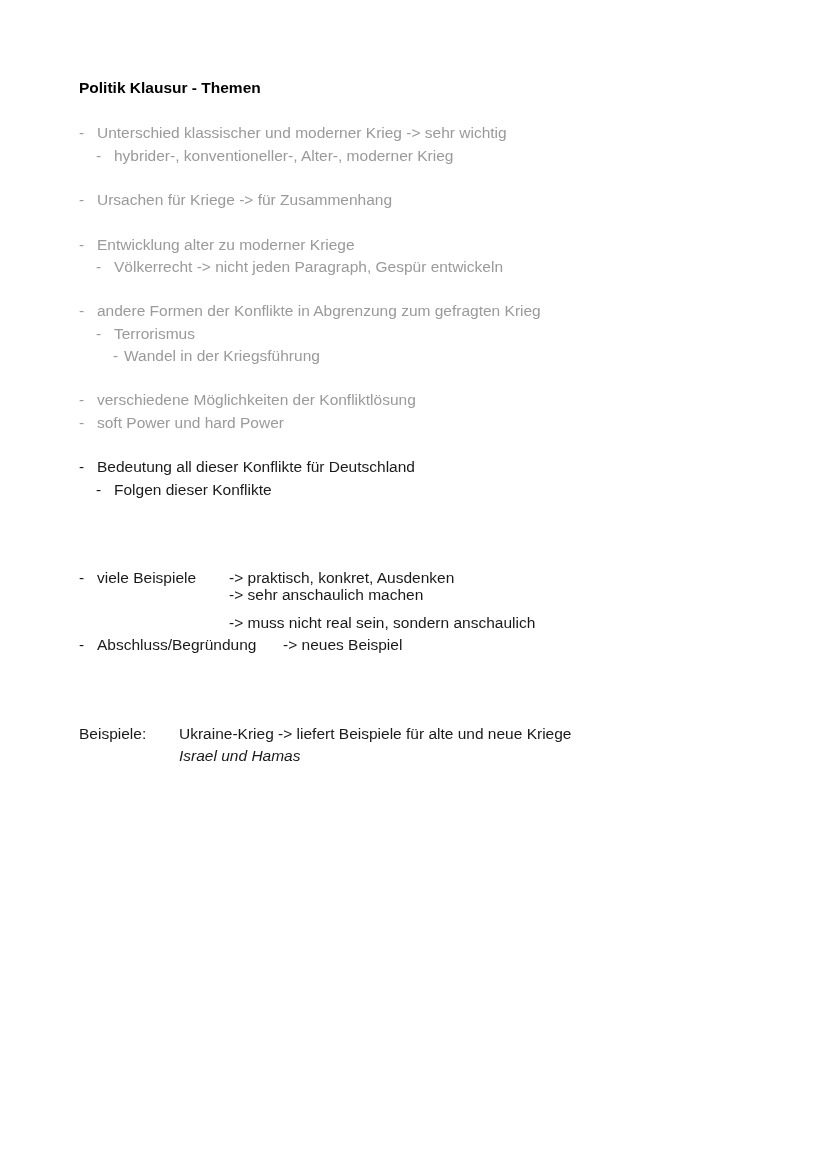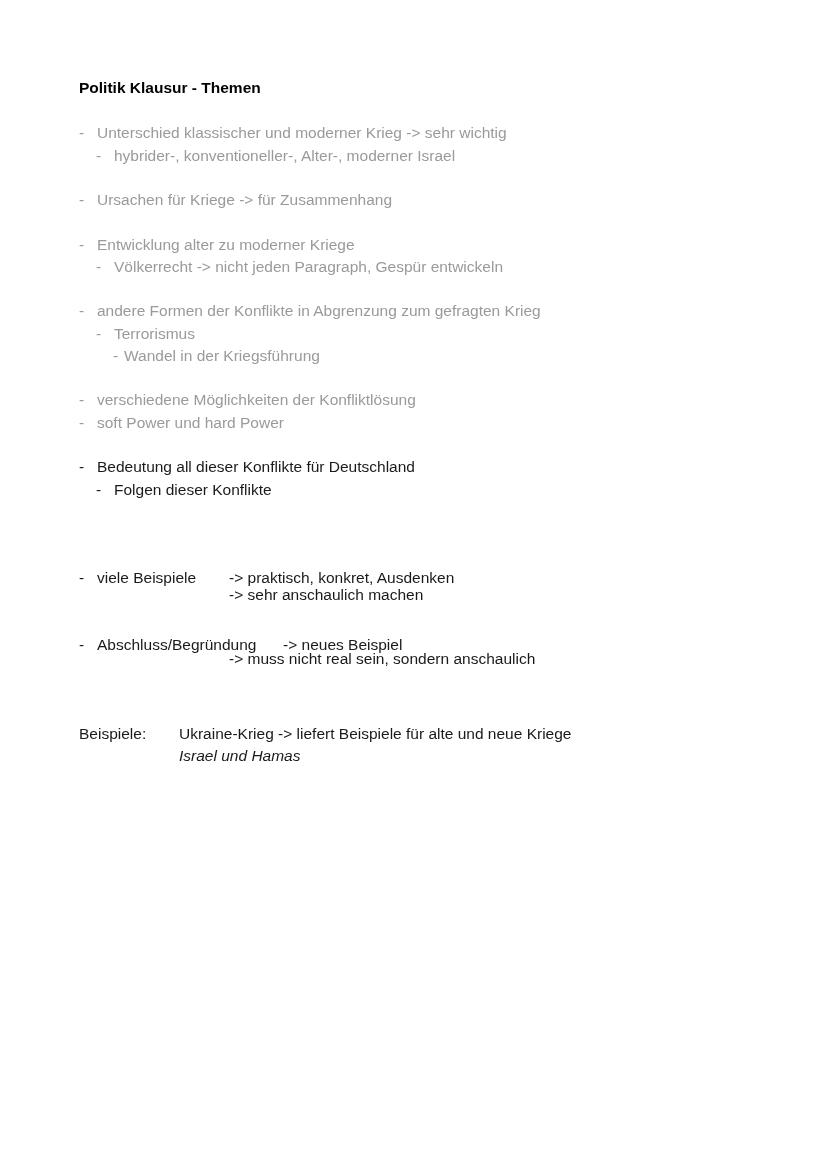--- a/index.html
+++ b/index.html
@@ -63,21 +63,21 @@
 
   <div class="title">Politik Klausur - Themen</div>
 
   <div class="row lvl0 grey" style="top:122px;">
     <span class="dash">-</span>
     <span class="txt">Unterschied klassischer und moderner Krieg -&gt; sehr wichtig</span>
   </div>
 
   <div class="row lvl1 grey" style="top:145px;">
     <span class="dash">-</span>
-    <span class="txt">hybrider-, konventioneller-, Alter-, moderner Israel</span>
+    <span class="txt">hybrider-, konventioneller-, Alter-, moderner Krieg</span>
   </div>
 
   <div class="row lvl0 grey" style="top:189px;">
     <span class="dash">-</span>
     <span class="txt">Ursachen für Kriege -&gt; für Zusammenhang</span>
   </div>
 
   <div class="row lvl0 grey" style="top:234px;">
     <span class="dash">-</span>
     <span class="txt">Entwicklung alter zu moderner Kriege</span>
@@ -124,21 +124,21 @@
   </div>
 
   <div class="row lvl0 dark" style="top:567px;">
     <span class="dash">-</span>
     <span class="txt">viele Beispiele</span>
     <span class="abs" style="left:229px;text-align:center;">-&gt; praktisch, konkret, Ausdenken</span>
   </div>
   <div class="row dark" style="top:584px;">
     <span class="abs" style="left:229px;">-&gt; sehr anschaulich machen</span>
   </div>
-  <div class="row dark" style="top:612px;margin-top:36px;">
+  <div class="row dark" style="top:612px;">
     <span class="abs" style="left:229px;">-&gt; muss nicht real sein, sondern anschaulich</span>
   </div>
 
   <div class="row lvl0 dark" style="top:634px;">
     <span class="dash">-</span>
     <span class="txt">Abschluss/Begründung</span>
     <span class="abs" style="left:283px;">-&gt; neues Beispiel</span>
   </div>
 
   <div class="row dark" style="top:723px;padding-left:44px;">

